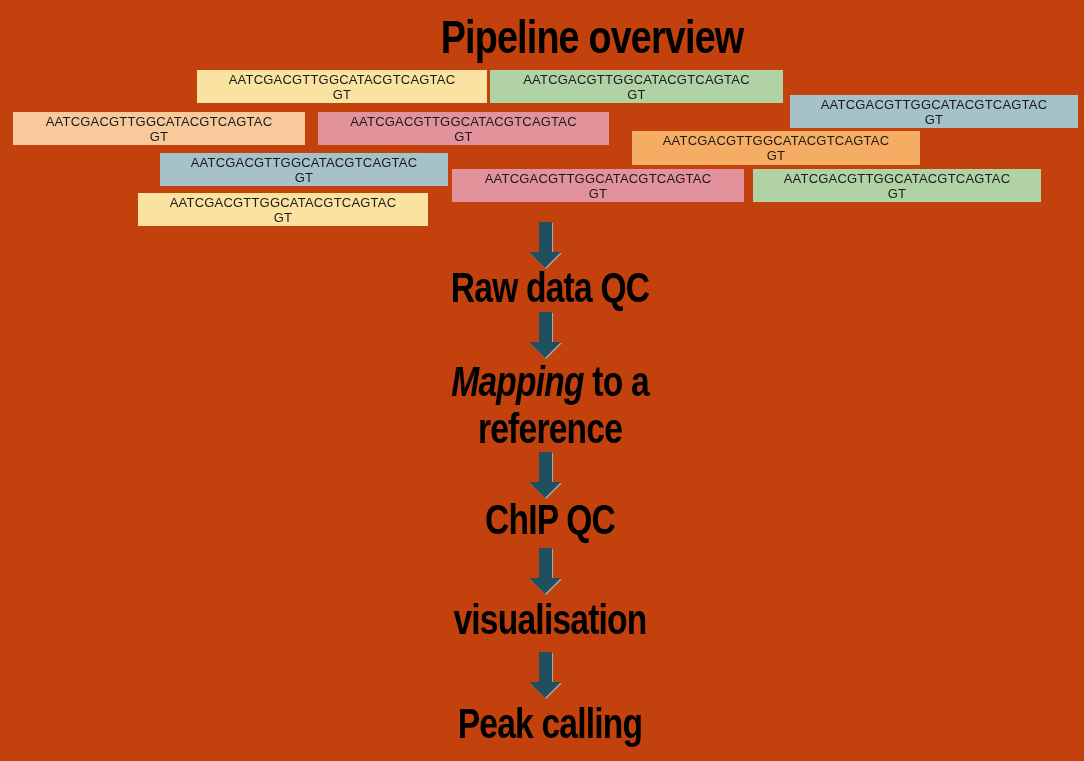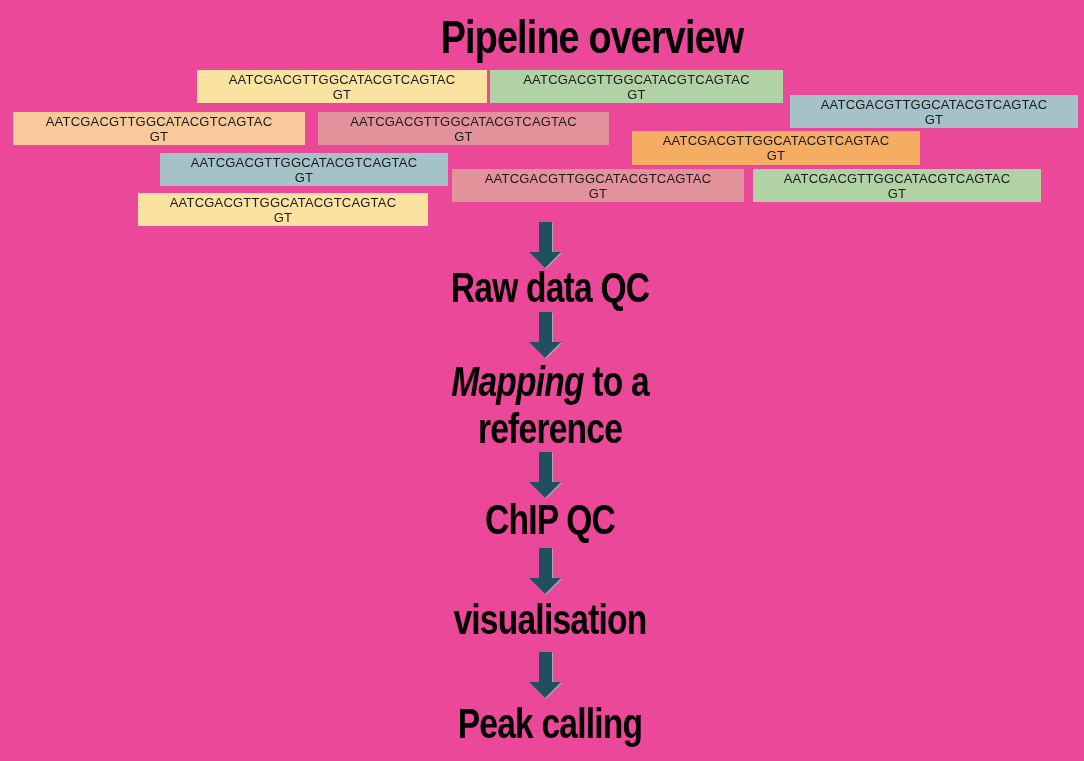--- a/index.html
+++ b/index.html
@@ -1,21 +1,21 @@
 <!DOCTYPE html>
 <html style="--arrow-color: #20505f;"><head>
 <meta charset="utf-8">
 <style>
   * { margin: 0; padding: 0; box-sizing: border-box; }
   html, body { background: #ffffff; }
   .page {
     position: relative;
     width: 1084px;
     height: 761px;
-    background: #ec4899;
+    background: #c2410c;
     overflow: hidden;
     font-family: "Liberation Sans", sans-serif;
   }
   .title {
     position: absolute;
     top: 10px;
     left: 100px;
     width: 984px;
     text-align: center;
     font-size: 46px;

